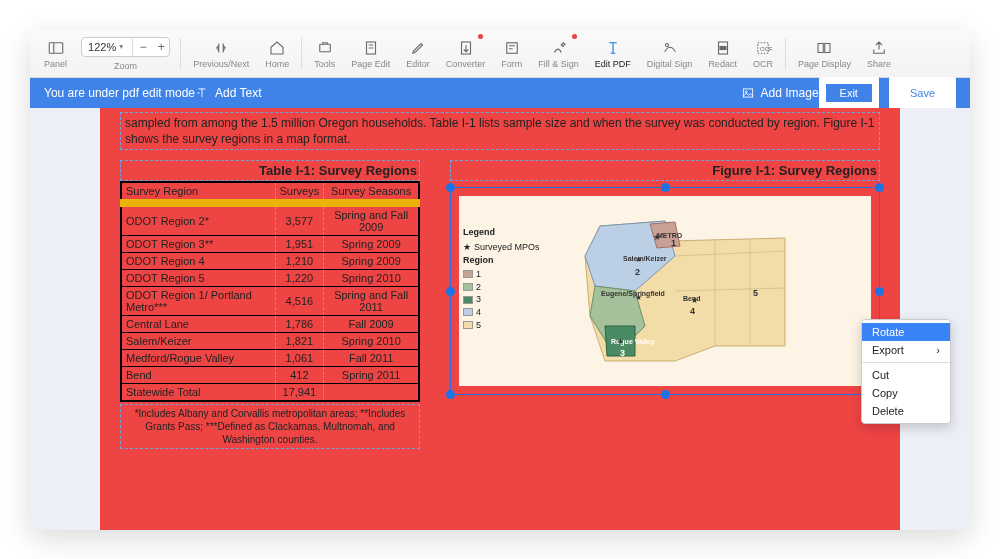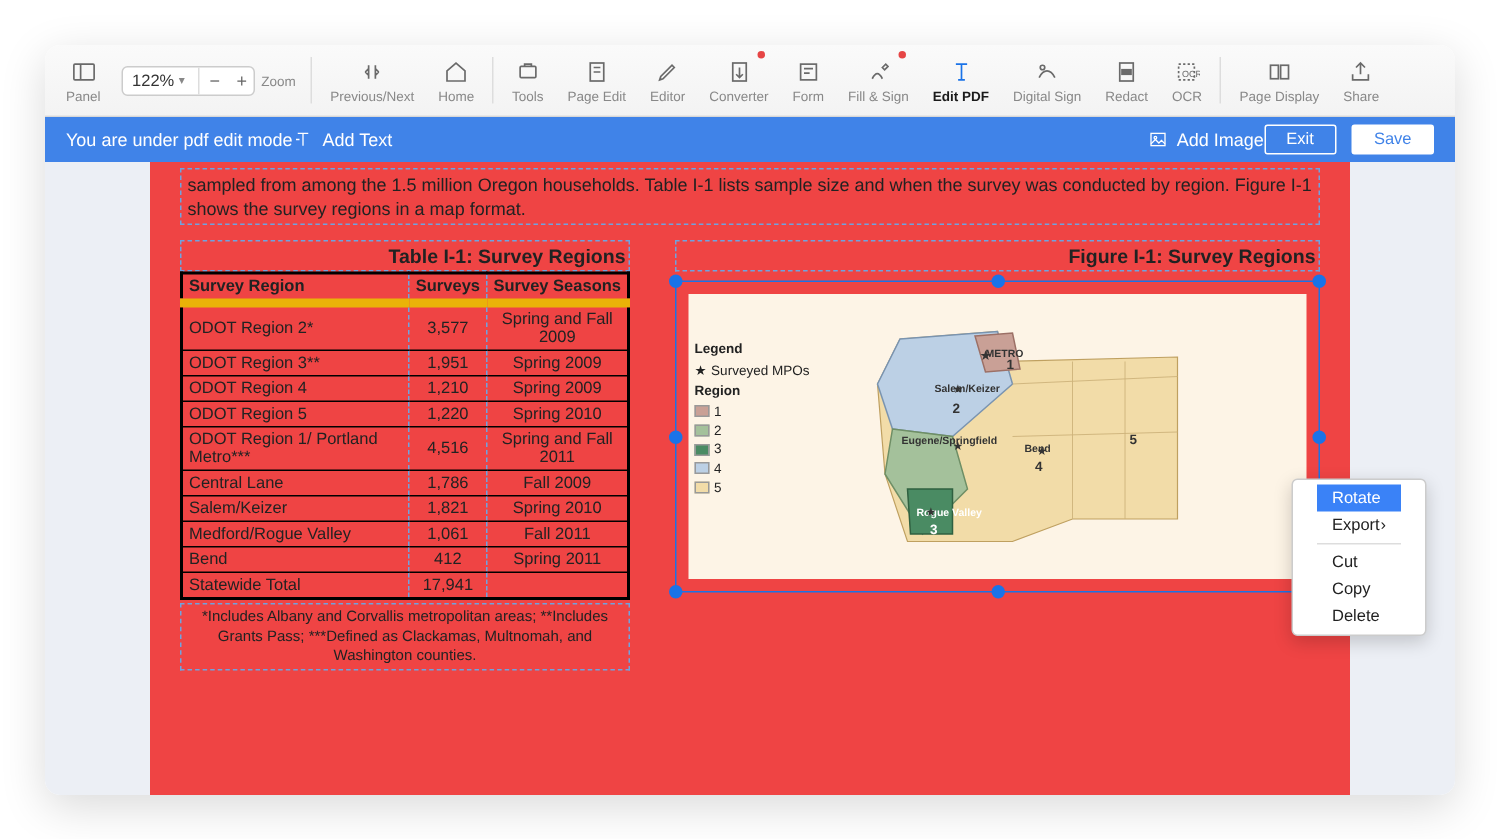--- a/index.html
+++ b/index.html
@@ -8,58 +8,58 @@
 .titlebar { height: 26px; background: linear-gradient(#fafafa,#e8e8e8); display: flex; align-items: center; position: relative; border-bottom: 1px solid #d8d8d8; }
 .traffic { display: flex; gap: 7px; margin-left: 12px; }
 .traffic span { width: 11px; height: 11px; border-radius: 50%; display: block; }
 .tl-r { background: #ff5f56; } .tl-y { background: #ffbd2e; } .tl-g { background: #27c93f; }
 .title { font-size: 12px; color: #444; position: absolute; left: 50%; transform: translateX(-50%); display: flex; align-items: center; gap: 4px; }
 .badge-ai { position: absolute; right: 10px; top: 4px; background: #a95de8; color: #fff; font-size: 10px; padding: 2px 8px; border-radius: 9px; }
 .toolbar { height: 48px; background: linear-gradient(#fafafa,#f3f3f3); border-bottom: 1px solid #d8d8d8; display: flex; align-items: stretch; padding: 0 6px; font-size: 9px; color: #888; }
 .toolbtn { display: flex; flex-direction: column; align-items: center; justify-content: center; padding: 0 8px; gap: 2px; position: relative; }
 .toolbtn svg { width: 18px; height: 18px; stroke: #6a6a6a; fill: none; stroke-width: 1.5; }
 .toolbtn.act svg { stroke: #1a73e8; }
-.toolbtn.act .lbl { color: #1a1a1a; font-weight: 700; }
+.toolbtn.act .lbl { color: #1a1a1a; font-weight: 400; }
 .red-dot { position: absolute; top: 4px; right: 10px; width: 5px; height: 5px; border-radius: 50%; background: #e64545; }
 .divider { width: 1px; background: #ddd; margin: 8px 4px; }
-.zoomgrp { display: flex; align-items: center; gap: 4px; padding: 0 6px; flex-direction: row; justify-content: center; }
+.zoomgrp { display: flex; align-items: center; gap: 4px; padding: 0 6px; flex-direction: column; justify-content: center; }
 .zoomrow { display: flex; align-items: center; gap: 2px; border: 1px solid #ccc; border-radius: 4px; background: #fff; height: 20px; }
 .zoomval { font-size: 11px; color: #333; padding: 0 6px; border-right: 1px solid #ddd; height: 100%; display: flex; align-items: center; }
 .zminus, .zplus { width: 16px; text-align: center; color: #666; font-size: 12px; line-height: 18px; cursor: pointer; }
 .chev { font-size: 8px; color: #888; padding: 0 3px; }
 .bluebar { height: 30px; background: #4083e8; color: #fff; display: flex; align-items: center; padding: 0 14px; font-size: 12px; }
 .bluebar .msg { flex: 0 0 auto; }
 .bluebar .center { flex: 1; display: flex; justify-content: space-between; gap: 22px; }
 .bluebar .center .act { display: flex; align-items: center; gap: 6px; cursor: pointer; }
 .bluebar svg { width: 14px; height: 14px; stroke: #fff; fill: none; stroke-width: 1.5; }
 .bluebar .btns { display: flex; gap: 10px; }
-.bluebar button { border: 1px solid #ffffff; background: transparent; color: #fff; font-size: 11px; padding: 3px 14px; border-radius: 2px; cursor: pointer; }
+.bluebar button { border: 7px solid #ffffff; background: transparent; color: #fff; font-size: 11px; padding: 3px 14px; border-radius: 2px; cursor: pointer; }
 .bluebar button.save { background: #fff; color: #4083e8; }
 .content { flex: 1; background: #eceff5; overflow: hidden; position: relative; display: flex; justify-content: center; }
 .page { background: #ef4444; width: 800px; margin-top: 0; padding: 4px 20px 30px 20px; font-family: Arial; font-size: 12px; color: #222; position: relative; }
 .dash { border: 1px dashed #6fa3e0; }
 .para { padding: 2px 4px; line-height: 1.35; }
 .layout { display: flex; gap: 30px; margin-top: 10px; }
 .lcol { flex: 0 0 300px; }
 .rcol { flex: 1; position: relative; }
 .caption { font-weight: bold; font-size: 13px; text-align: right; padding: 2px; }
 .tbl { border: 2px solid #000; width: 100%; border-collapse: collapse; font-size: 11px; }
 .tbl th, .tbl td { border-right: 1px dashed #6fa3e0; border-bottom: 1px solid #000; padding: 2px 4px; text-align: center; }
 .tbl th:first-child, .tbl td:first-child { text-align: left; }
-.tbl th { font-weight: bold; border-bottom: 6px solid #eab308; }
+.tbl th { font-weight: normal; border-bottom: 8px solid #eab308; }
 .foot { font-size: 10px; padding: 2px; line-height: 1.3; margin-top: 2px; text-align: center; }
 .selbox { border: 1px solid #1a73e8; position: relative; padding: 8px; }
 .handle { position: absolute; width: 9px; height: 9px; background: #1a73e8; border-radius: 50%; }
 .h1{top:-5px;left:-5px}.h2{top:-5px;right:-5px}.h3{bottom:-5px;left:-5px}.h4{bottom:-5px;right:-5px}.h5{top:-5px;left:50%;margin-left:-4px}.h6{bottom:-5px;left:50%;margin-left:-4px}.h7{left:-5px;top:50%;margin-top:-4px}.h8{right:-5px;top:50%;margin-top:-4px}
 .mapimg { width: 100%; height: 190px; background: #fdf4e6; position: relative; font-size: 9px; }
 .legend { position: absolute; left: 4px; top: 30px; font-size: 9px; line-height: 1.4; }
 .legend b { display: block; margin-bottom: 2px; }
 .lrow { display: flex; align-items: center; gap: 3px; }
 .sw { width: 10px; height: 8px; border: 0.5px solid #999; }
-.menu { position: absolute; right: -72px; bottom: -30px; background: #fff; border: 1px solid #ccc; border-radius: 4px; box-shadow: 0 4px 12px rgba(0,0,0,0.18); font-size: 11px; padding: 3px 16px; width: 90px; z-index: 10; }
+.menu { position: absolute; right: -72px; bottom: -30px; background: #fff; border: 1px solid #ccc; border-radius: 4px; box-shadow: 0 4px 12px rgba(0,0,0,0.18); font-size: 11px; padding: 3px 0; width: 90px; z-index: 10; }
 .menu div { padding: 3px 10px; display: flex; justify-content: space-between; align-items: center; cursor: pointer; }
 .menu .sel { background: #3a82f7; color: #fff; }
 .menu .sep { border-top: 1px solid #ddd; margin: 3px 0; padding: 0; }
 .more { position: absolute; right: 8px; top: 50%; transform: translateY(-50%); color: #888; font-size: 14px; }
 .spacer { flex: 1; }
 </style>
 </head>
 <body>
 
 <div class="window">

